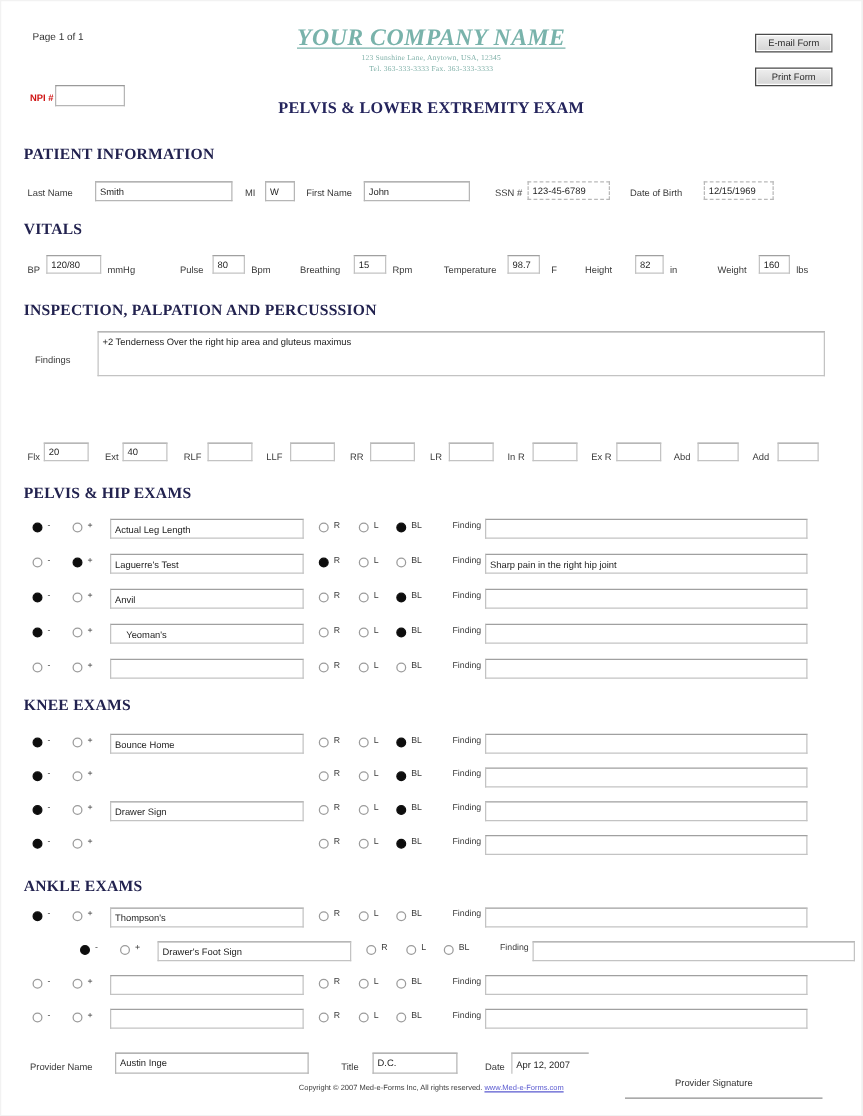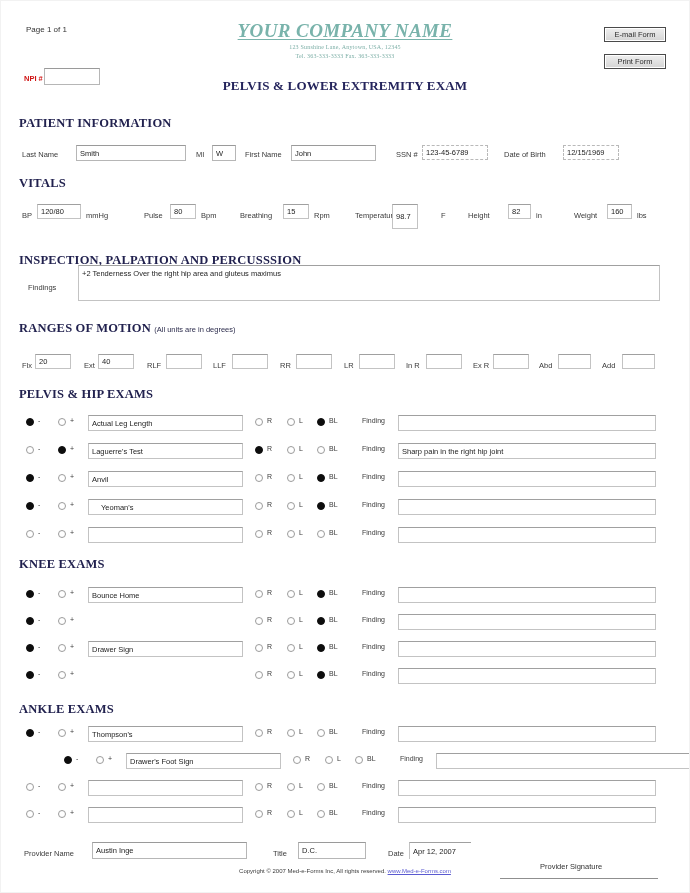--- a/index.html
+++ b/index.html
@@ -102,21 +102,21 @@
   .exrow{position:absolute;left:0;width:690px;height:24px;}
   .ex-neg{left:26px;}
   .ex-negl{left:38px;}
   .ex-pos{left:58px;}
   .ex-posl{left:70px;}
   .ex-name{left:88px;width:155px;height:16px;}
   .ex-r{left:255px;}  .ex-rl{left:267px;}
   .ex-l{left:287px;}  .ex-ll{left:299px;}
   .ex-bl{left:317px;} .ex-bll{left:329px;}
   .ex-findlbl{left:362px;}
-  .ex-find{left:398px;width:258px;height:16px;}
+  .ex-find{left:388px;width:258px;height:16px;}
 
   
   .copy{
     left:0;width:690px;text-align:center;top:868px;
     font-size:6px;color:#3b3b3b;
   }
   .copy a{color:#5a5ad0;text-decoration:underline;}
   .sigline{left:500px;top:878px;width:158px;border-top:1px solid #8f8f8f;height:0;}
   .siglbl{left:540px;top:862px;font-size:7.5px;color:#333;}
 </style>
@@ -165,39 +165,35 @@
 
   <div class="abs lbl" style="left:144px;top:211px;">Pulse</div>
   <div class="abs fld fld-top" style="left:170px;top:204px;width:26px;height:15px;">80</div>
   <div class="abs lbl" style="left:201px;top:211px;">Bpm</div>
 
   <div class="abs lbl" style="left:240px;top:211px;">Breathing</div>
   <div class="abs fld fld-top" style="left:283px;top:204px;width:26px;height:15px;">15</div>
   <div class="abs lbl" style="left:314px;top:211px;">Rpm</div>
 
   <div class="abs lbl" style="left:355px;top:211px;">Temperature</div>
-  <div class="abs fld fld-top" style="left:392px;top:204px;width:26px;height:25px;">98.7</div>
+  <div class="abs fld fld-top" style="left:406px;top:204px;width:26px;height:15px;">98.7</div>
   <div class="abs lbl" style="left:441px;top:211px;">F</div>
 
   <div class="abs lbl" style="left:468px;top:211px;">Height</div>
   <div class="abs fld fld-top" style="left:508px;top:204px;width:23px;height:15px;">82</div>
   <div class="abs lbl" style="left:536px;top:211px;">in</div>
 
   <div class="abs lbl" style="left:574px;top:211px;">Weight</div>
   <div class="abs fld fld-top" style="left:607px;top:204px;width:25px;height:15px;">160</div>
   <div class="abs lbl" style="left:637px;top:211px;">lbs</div>
 
-  <div class="abs sect" style="left:19px;top:253px;">INSPECTION, PALPATION AND PERCUSSSION</div>
+  <div class="abs sect" style="left:19px;top:241px;">INSPECTION, PALPATION AND PERCUSSSION</div>
   <div class="abs lbl" style="left:28px;top:283px;">Findings</div>
   <div class="abs fld fld-top" style="left:78px;top:265px;width:582px;height:36px;align-items:flex-start;padding-top:3px;">+2 Tenderness Over the right hip area and gluteus maximus</div>
 
-  <div class="abs sect" style="left:19px;top:321px;">
-    <span>RANGES OF MOTION</span>
-    <span class="sect-note">(All units are in degrees)</span>
-  </div>
 
   <div class="abs lbl" style="left:22px;top:361px;">Flx</div>
   <div class="abs fld fld-top" style="left:35px;top:354px;width:36px;height:15px;">20</div>
 
   <div class="abs lbl" style="left:84px;top:361px;">Ext</div>
   <div class="abs fld fld-top" style="left:98px;top:354px;width:36px;height:15px;">40</div>
 
   <div class="abs lbl" style="left:147px;top:361px;">RLF</div>
   <div class="abs fld fld-top" style="left:166px;top:354px;width:36px;height:15px;"></div>
 

